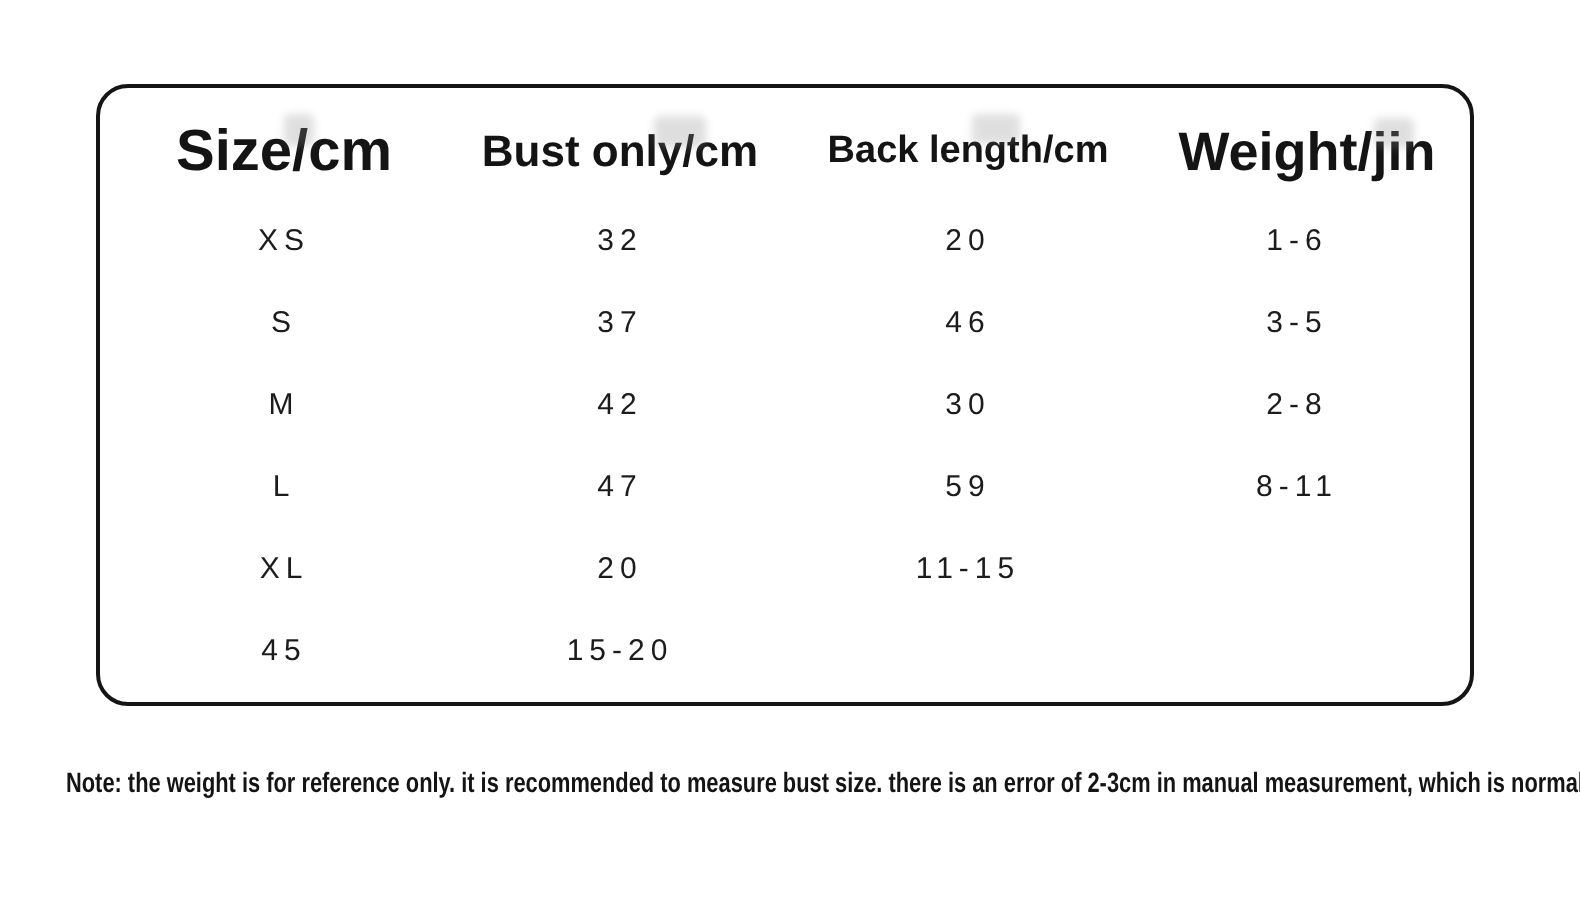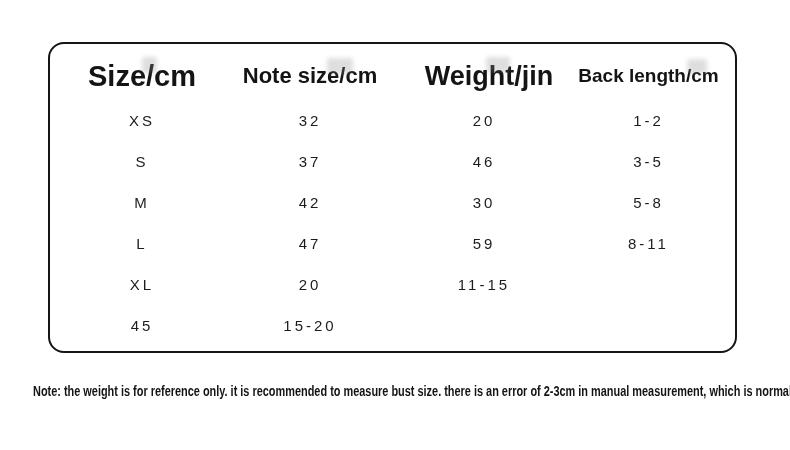--- a/index.html
+++ b/index.html
@@ -72,44 +72,44 @@
 </style>
 </head>
 <body>
 
 <div class="page">
 
   <div class="card">
 
     <div class="row head">
       <div class="cell h1">Size/cm</div>
-      <div class="cell h2">Note size/cm</div>
+      <div class="cell h2">Bust only/cm</div>
+      <div class="cell h3">Back length/cm</div>
       <div class="cell h4">Weight/jin</div>
-      <div class="cell h3">Back length/cm</div>
     </div>
 
     <div class="row">
       <div class="cell">XS</div>
       <div class="cell">32</div>
       <div class="cell">20</div>
-      <div class="cell">1-2</div>
+      <div class="cell">1-6</div>
     </div>
 
     <div class="row">
       <div class="cell">S</div>
       <div class="cell">37</div>
       <div class="cell">46</div>
       <div class="cell">3-5</div>
     </div>
 
     <div class="row">
       <div class="cell">M</div>
       <div class="cell">42</div>
       <div class="cell">30</div>
-      <div class="cell">5-8</div>
+      <div class="cell">2-8</div>
     </div>
 
     <div class="row">
       <div class="cell">L</div>
       <div class="cell">47</div>
       <div class="cell">59</div>
       <div class="cell">8-11</div>
     </div>
 
     <div class="row">

